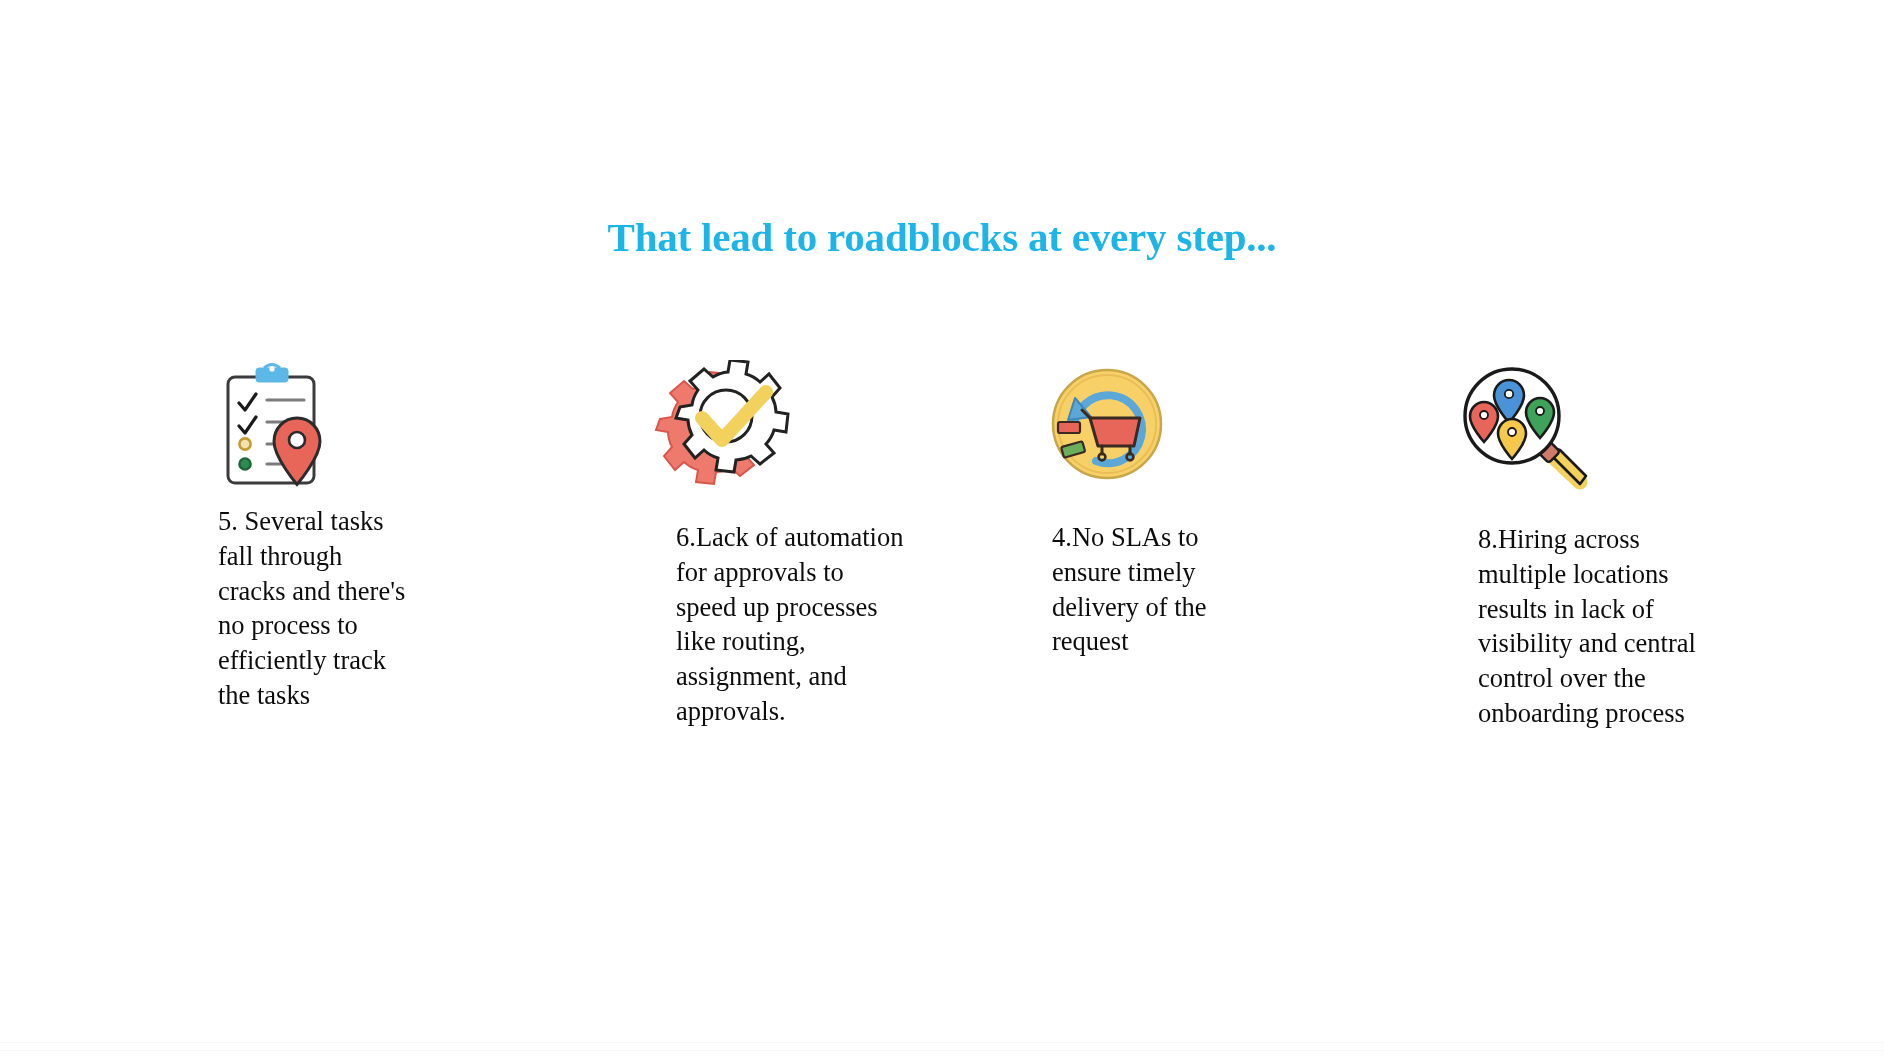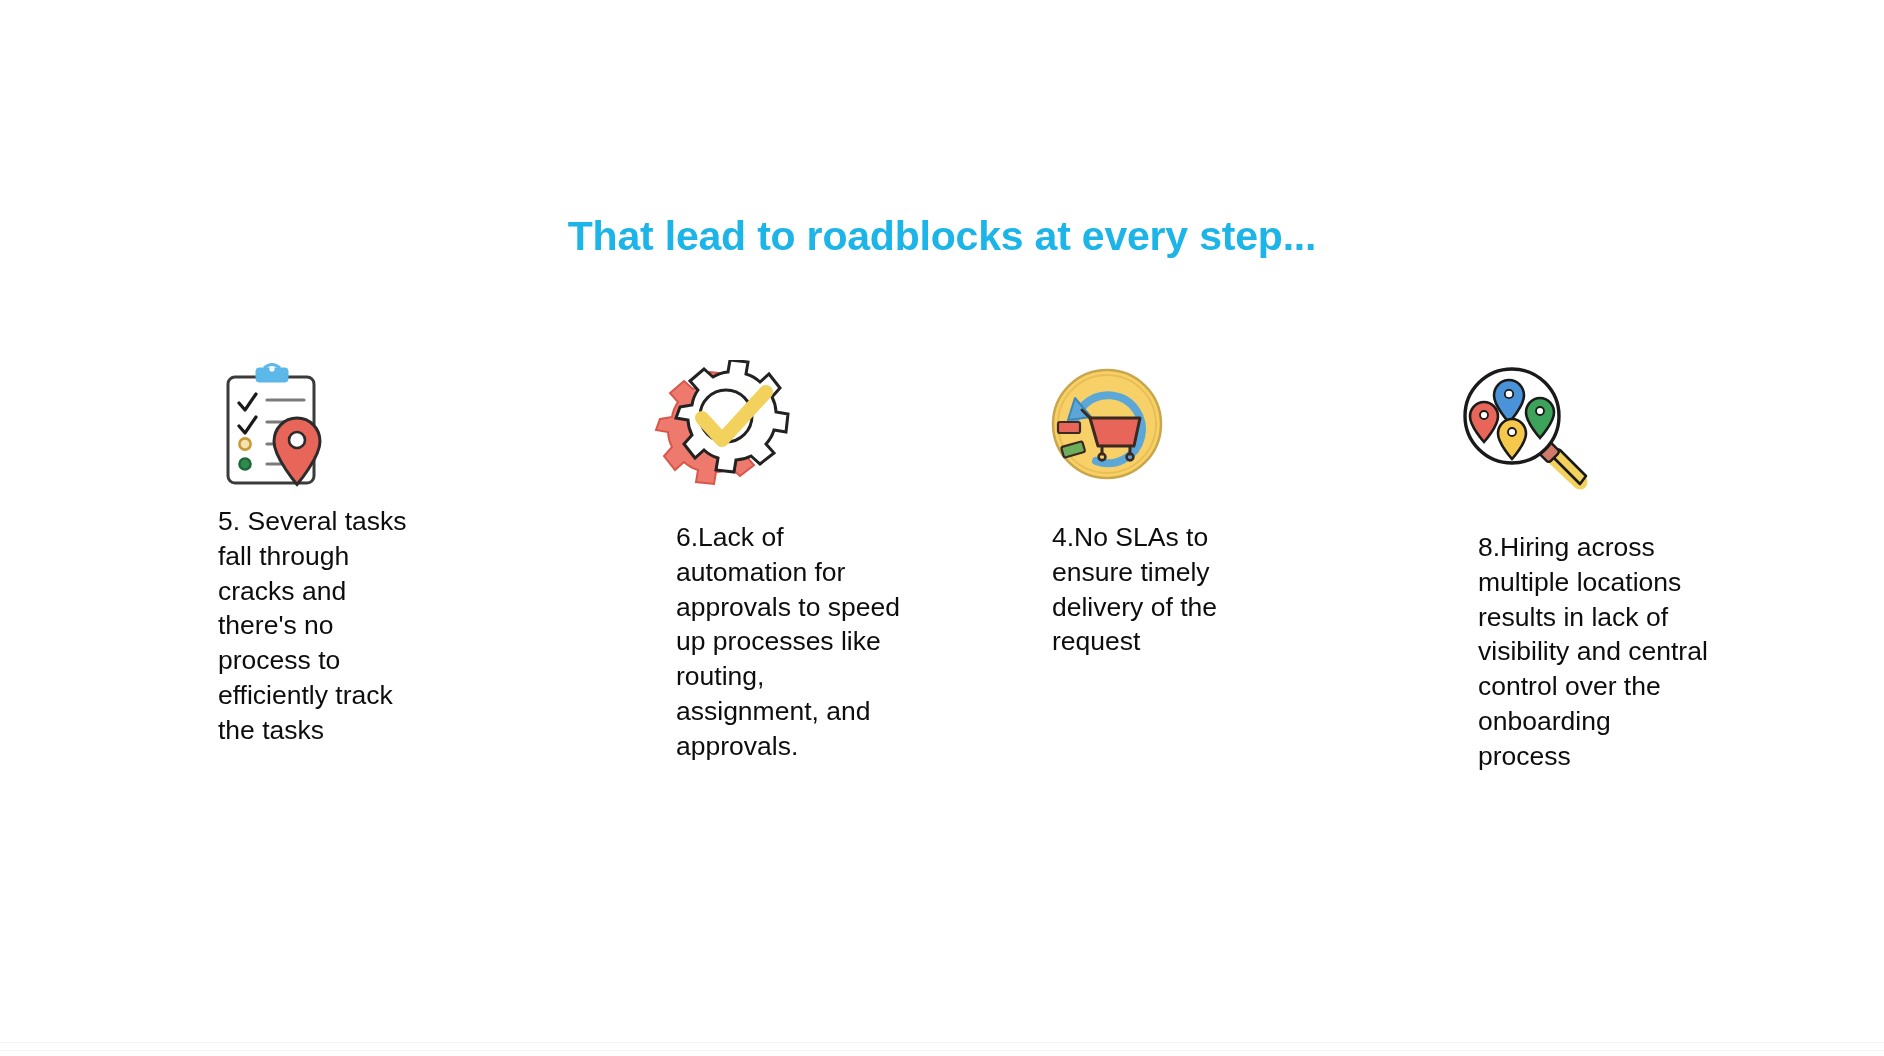--- a/index.html
+++ b/index.html
@@ -13,20 +13,21 @@
     position: relative;
     overflow: hidden;
     font-family: "Liberation Sans", sans-serif;
     -webkit-font-smoothing: antialiased;
   }
 
   .slide {
     position: absolute;
     inset: 0;
     background: #ffffff;
+    font-family: Liberation Serif, serif;
   }
 
   
   .title {
     position: absolute;
     top: 213px;
     left: 0;
     width: 1884px;
     text-align: center;
     font-size: 41px;
@@ -64,21 +65,21 @@
 
   .caption {
     font-size: 26.5px;
     line-height: 34.8px;
     color: #0d0d0d;
     font-weight: normal;
   }
   .cap-0 { margin-top: 14px; }
   .cap-1 { margin-top: 30px; }
   .cap-2 { margin-top: 30px; }
-  .cap-3 { margin-top: 40px; }
+  .cap-3 { margin-top: 32px; }
 
   
   .hairline {
     position: absolute;
     left: 0;
     width: 1884px;
     height: 1px;
     background: #f4f4f4;
   }
   .hairline-a { top: 1042px; }

